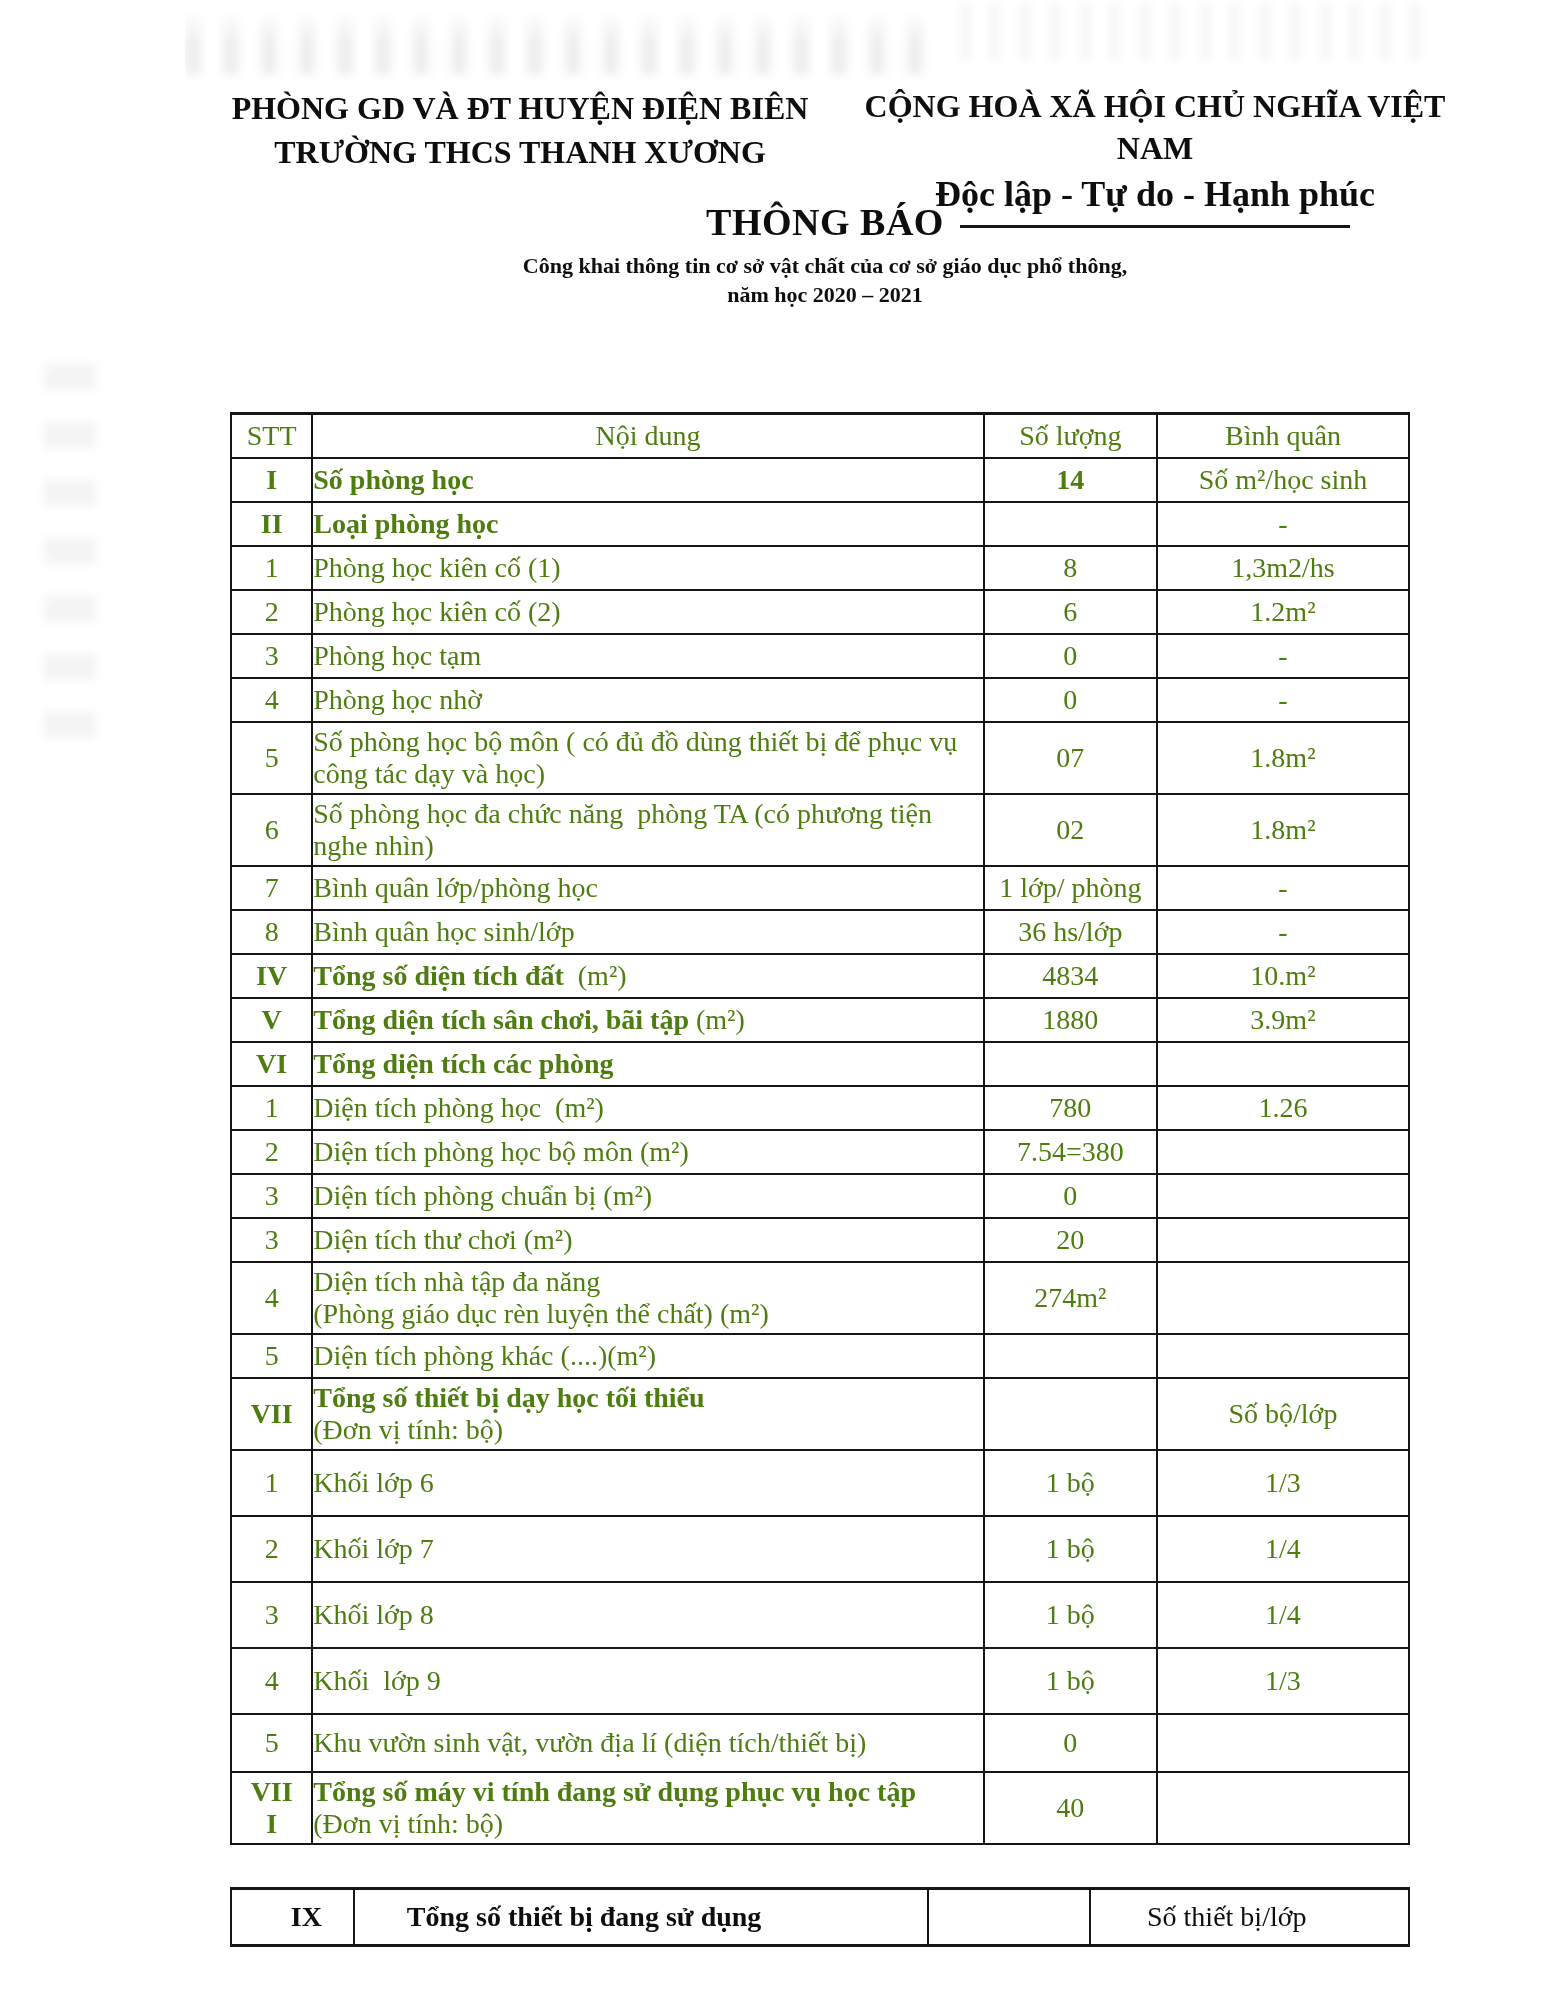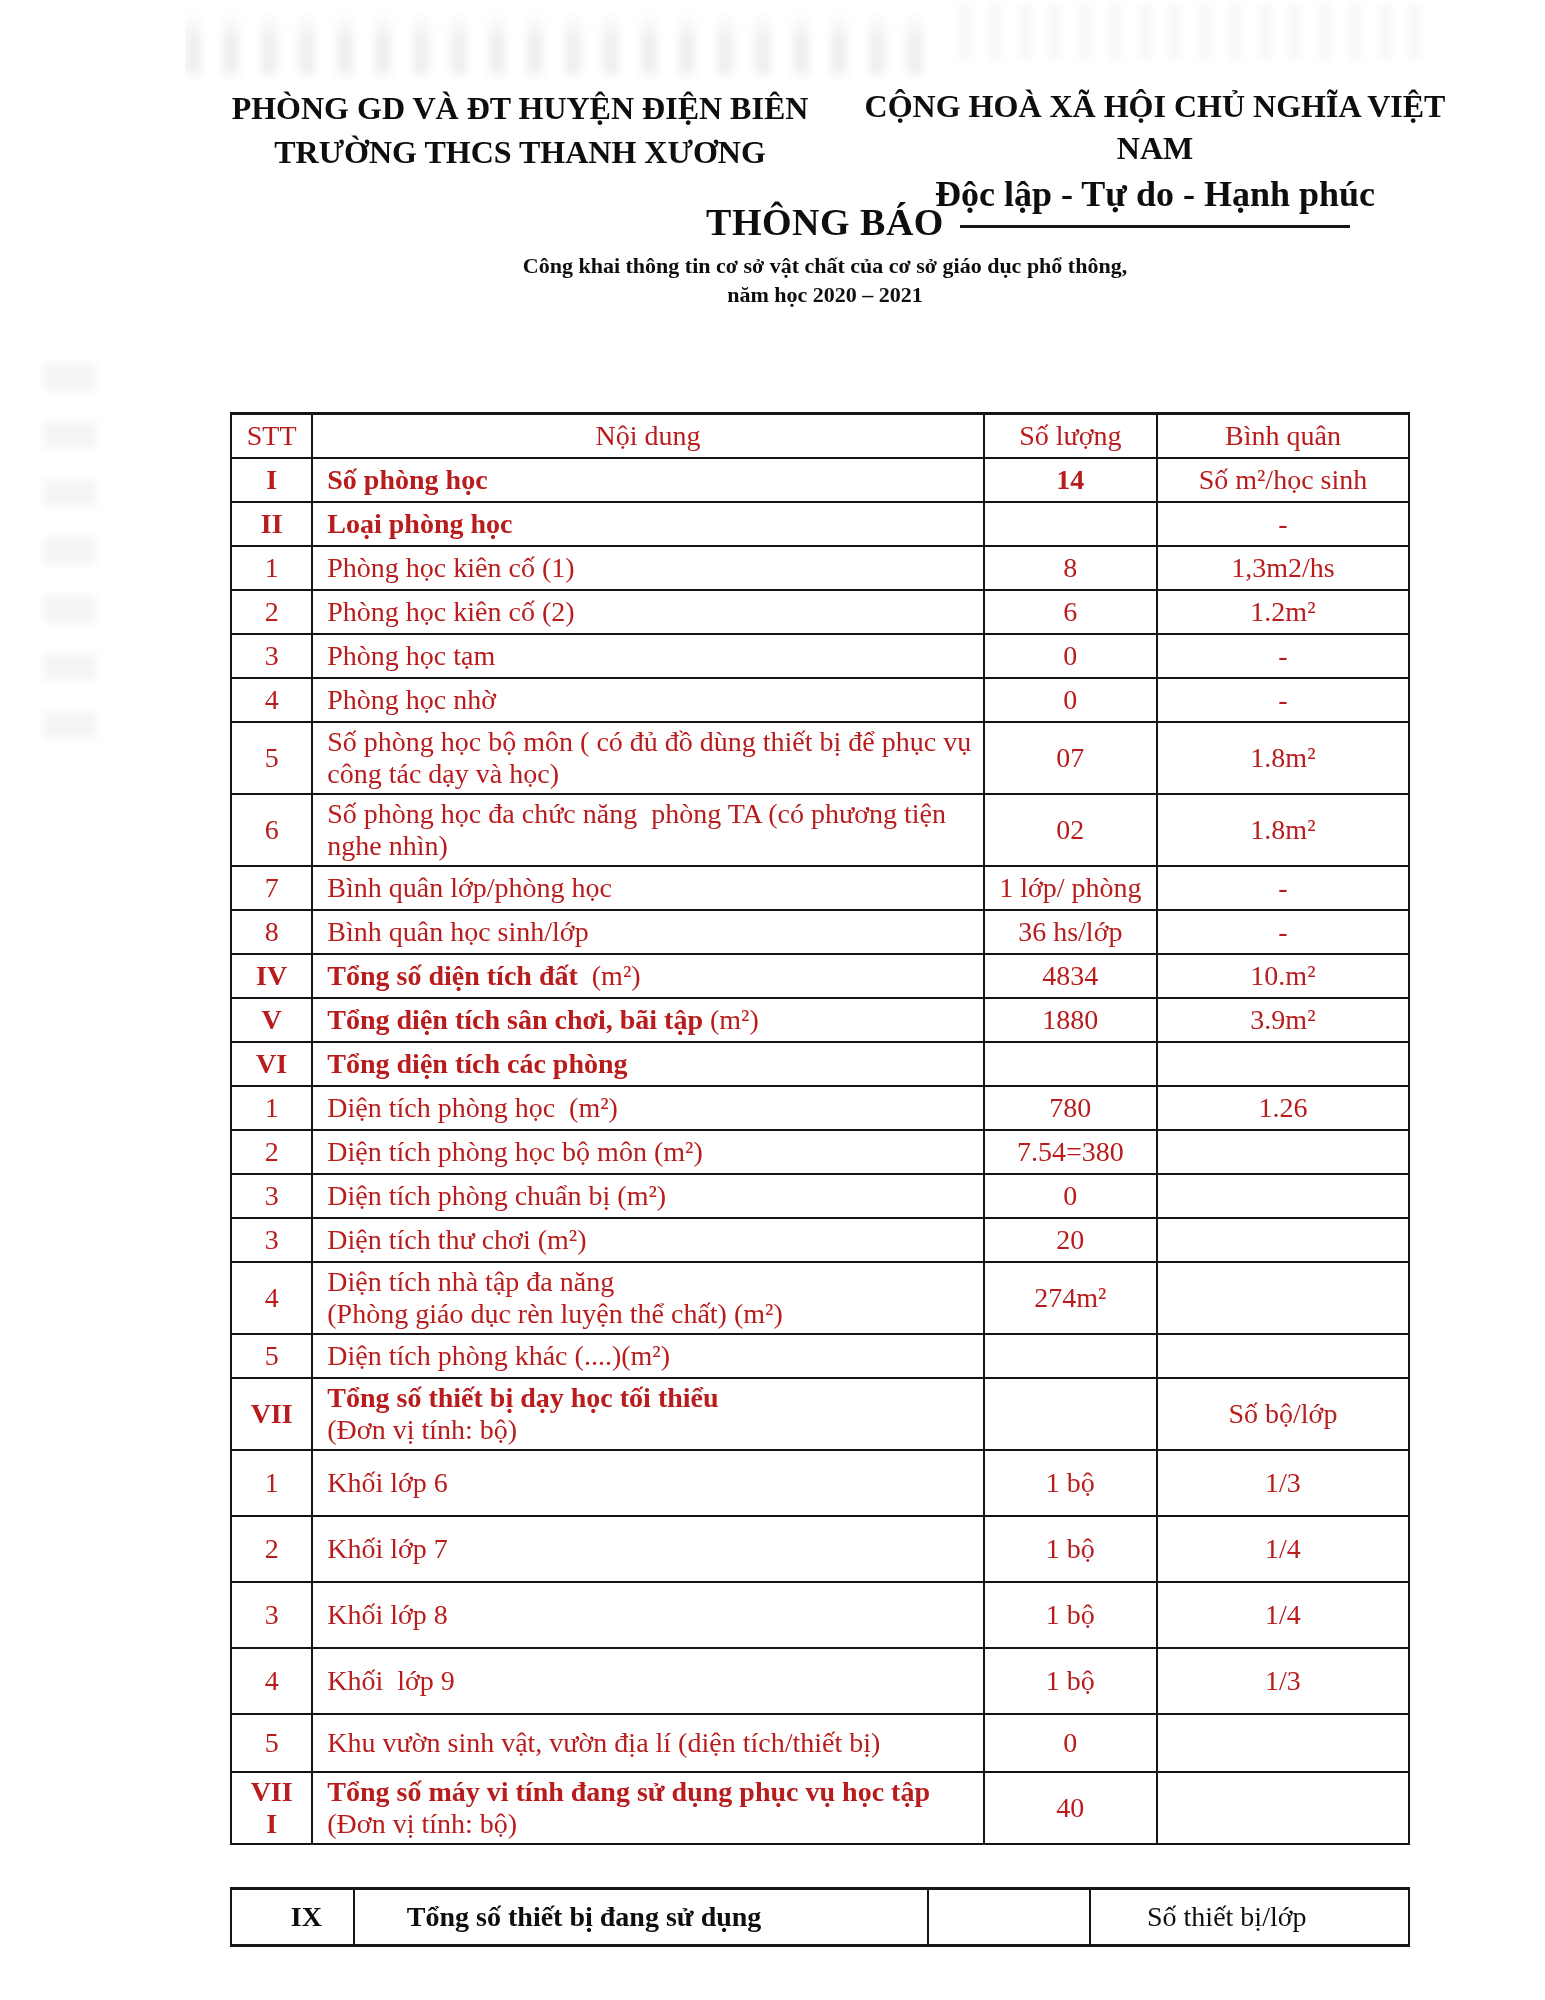--- a/index.html
+++ b/index.html
@@ -38,30 +38,30 @@
 
   
   .titles{position:absolute;top:200px;left:235px;width:1180px;text-align:center;font-weight:bold;}
   .titles .main-title{font-size:38px;margin:0 0 8px 0;letter-spacing:.5px;}
   .titles .sub{font-size:22px;margin:0;line-height:1.3;}
 
   
   .facility-table{
     position:absolute;top:412px;left:230px;width:1180px;
     border-collapse:collapse;table-layout:fixed;
-    font-size:28px;color:#b91c1c;
+    font-size:28px;color:#4d7c0f;
   }
   .facility-table th,.facility-table td{
     border:2px solid #161616;box-sizing:border-box;
     padding:3px 8px;vertical-align:middle;background:#fff;
   }
   .facility-table thead th{height:44px;font-weight:normal;text-align:center;border-top:3px solid #161616;}
   .facility-table td{height:44px;}
   .facility-table td.c-stt{text-align:center;white-space:pre-line;}
-  .facility-table td.c-label{text-align:left;padding-left:14px;white-space:pre-wrap;}
+  .facility-table td.c-label{text-align:left;padding-left:0;white-space:pre-wrap;}
   .facility-table td.c-qty,.facility-table td.c-avg{text-align:center;}
   .facility-table tr.tall td{height:72px;}
   .facility-table tr.khoi td{height:66px;}
   .facility-table tr.khu td{height:58px;}
   .facility-table tr.bold-row td.c-stt,
   .facility-table tr.bold-row td.c-label{font-weight:bold;}
   .facility-table .reg{font-weight:normal;}
   .facility-table td.b{font-weight:bold;}
 
   

